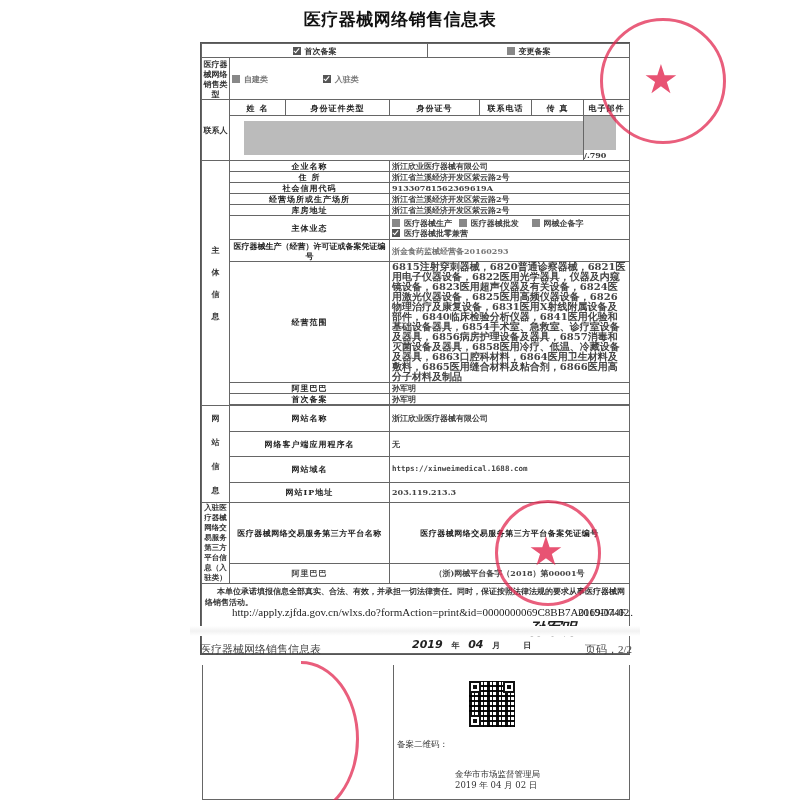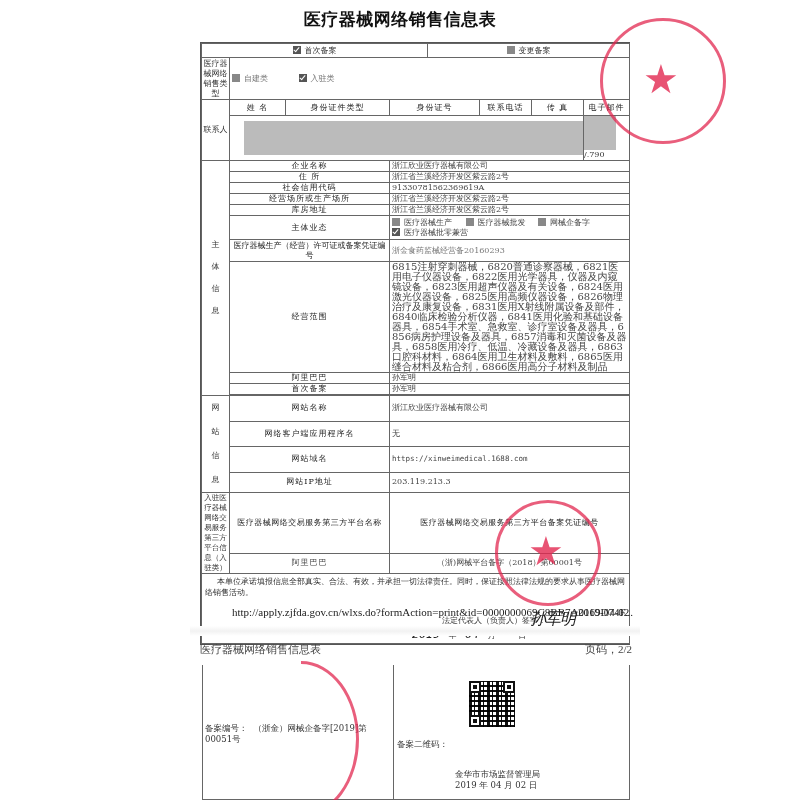--- a/index.html
+++ b/index.html
@@ -1,20 +1,20 @@
 <!DOCTYPE html>
 <html><head>
 <meta charset="utf-8">
 <style>
   html,body{margin:0;padding:0;background:#fff;}
   body{width:800px;height:800px;position:relative;overflow:hidden;font-family:"DejaVu Serif",serif;color:#222;}
   .title{position:absolute;left:0;width:800px;top:8px;text-align:center;font-family:"DejaVu Sans",sans-serif;font-weight:bold;font-size:17px;color:#111;letter-spacing:0.5px;}
   .sheet{position:absolute;left:200px;top:42px;width:430px;border:1px solid #555;box-sizing:border-box;}
   table{border-collapse:collapse;width:100%;table-layout:fixed;font-size:8px;}
-  td{border:1px solid #666;padding:0 2px;vertical-align:middle;line-height:10px;color:#333;}
+  td{border:1px solid #666;padding:0 2px;vertical-align:middle;line-height:10px;color:#333;font-weight:bold;}
   .c{text-align:center;}
   .lbl{text-align:center;letter-spacing:1px;color:#222;}
   .val{color:#444;}
   .side{text-align:center;font-size:8px;line-height:10px;padding:0;color:#333;}
   .chk{display:inline-block;width:8px;height:8px;background:#888;margin-right:4px;vertical-align:-1px;position:relative;}
   .chk.on{background:#555;}
   .chk.on::after{content:"";position:absolute;left:2px;top:0px;width:2px;height:5px;border:solid #fff;border-width:0 1.5px 1.5px 0;transform:rotate(40deg);}
   .redact{background:#bbb;height:34px;}
   .stamp{position:absolute;border:3px solid rgba(226,40,80,0.75);border-radius:50%;pointer-events:none;}
   .stamp .star{position:absolute;color:rgba(226,40,80,0.8);font-size:40px;line-height:40px;}
@@ -56,21 +56,21 @@
     <td colspan="5" class="c">
       <span class="chk on"></span><span>首次备案</span>
     </td>
     <td colspan="4" class="c">
       <span class="chk"></span><span>变更备案</span>
     </td>
   </tr>
   <tr style="height:42px">
     <td class="side">医疗器械网络销售类型</td>
     <td colspan="8">
-      <span class="chk"></span><span style="margin-right:28px;color:#777">自建类</span>
+      <span class="chk"></span><span style="margin-right:52px;color:#777">自建类</span>
       <span class="chk on"></span><span style="color:#777">入驻类</span>
     </td>
   </tr>
   <tr style="height:16px">
     <td rowspan="2" class="side">联系人</td>
     <td class="lbl">姓 名</td>
     <td colspan="2" class="lbl">身份证件类型</td>
     <td colspan="2" class="lbl">身份证号</td>
     <td class="lbl">联系电话</td>
     <td class="lbl">传 真</td>
@@ -100,21 +100,21 @@
     <td colspan="3" class="lbl">经营场所或生产场所</td>
     <td colspan="5" class="val">浙江省兰溪经济开发区紫云路2号</td>
   </tr>
   <tr style="height:10px">
     <td colspan="3" class="lbl">库房地址</td>
     <td colspan="5" class="val">浙江省兰溪经济开发区紫云路2号</td>
   </tr>
   <tr style="height:24px">
     <td colspan="3" class="lbl">主体业态</td>
     <td colspan="5" class="val">
-      <span class="chk"></span><span style="margin-right:11px">医疗器械生产</span>
+      <span class="chk"></span><span style="margin-right:4px">医疗器械生产</span>
       <span class="chk"></span><span style="margin-right:10px">医疗器械批发</span>
       <span class="chk"></span><span>网械企备字</span><br>
       <span class="chk on"></span><span>医疗器械批零兼营</span>
     </td>
   </tr>
   <tr style="height:22px">
     <td colspan="3" class="lbl" style="letter-spacing:0">医疗器械生产（经营）许可证或备案凭证编号</td>
     <td colspan="5" class="val" style="color:#777">浙金食药监械经营备20160293</td>
   </tr>
   <tr style="height:90px">
@@ -193,23 +193,20 @@
 <div class="urldate">2019-04-02</div>
 
 <div style="position:absolute;left:190px;top:626px;width:450px;height:10px;background:linear-gradient(#fff,#f2f2f2,#fff)"></div>
 
 <div class="p2head">医疗器械网络销售信息表</div>
 <div class="p2page">页码，2/2</div>
 
 <div class="p2box">
   <div class="p2div"></div>
   <div class="p2bottom"></div>
-  <div style="position:absolute;left:2px;top:58px;width:180px;font-size:8.5px;line-height:11px;color:#333">
-    <span>备案编号：</span><span style="margin-left:6px">（浙金）网械企备字[2019]第00051号</span>
-  </div>
   <div class="stamp" style="left:40px;top:-4px;width:110px;height:150px;clip-path:inset(0 0 0 50%);"></div>
   <div style="position:absolute;left:194px;top:74px;font-size:8.5px;color:#333">备案二维码：</div>
   <div class="qr">
     <div class="f" style="left:0;top:0"></div>
     <div class="f" style="right:0;top:0"></div>
     <div class="f" style="left:0;bottom:0"></div>
   </div>
   <div style="position:absolute;left:252px;top:104px;font-size:8.5px;color:#333;text-align:left;line-height:11px">
     <div>金华市市场监督管理局</div>
     <div>2019 年 04 月 02 日</div>

